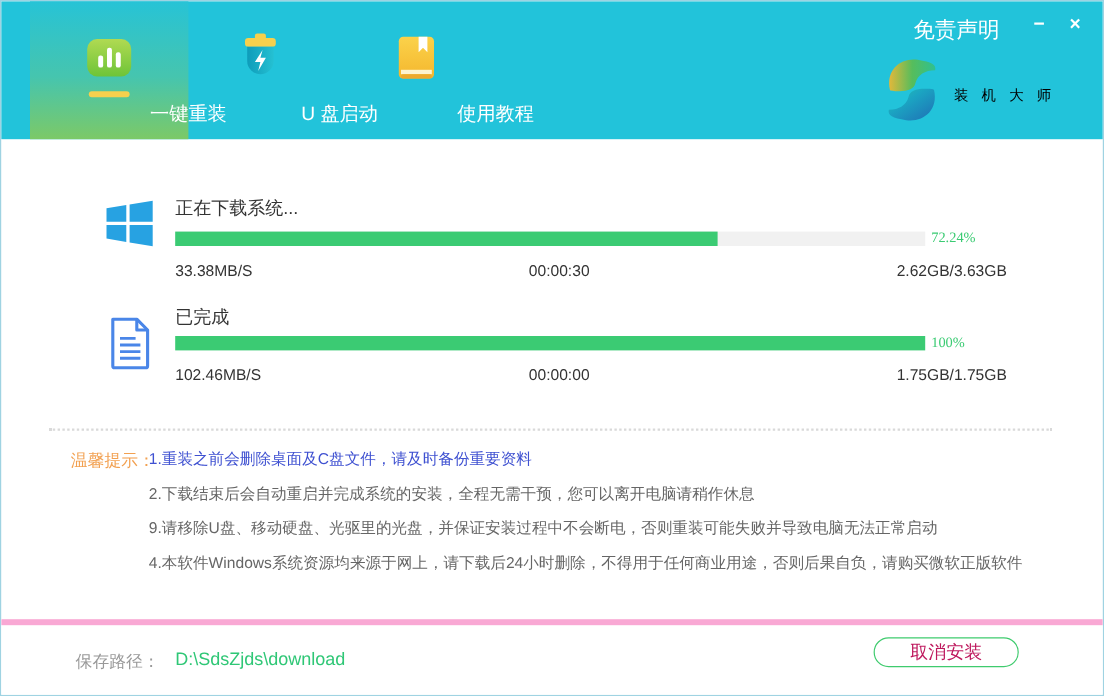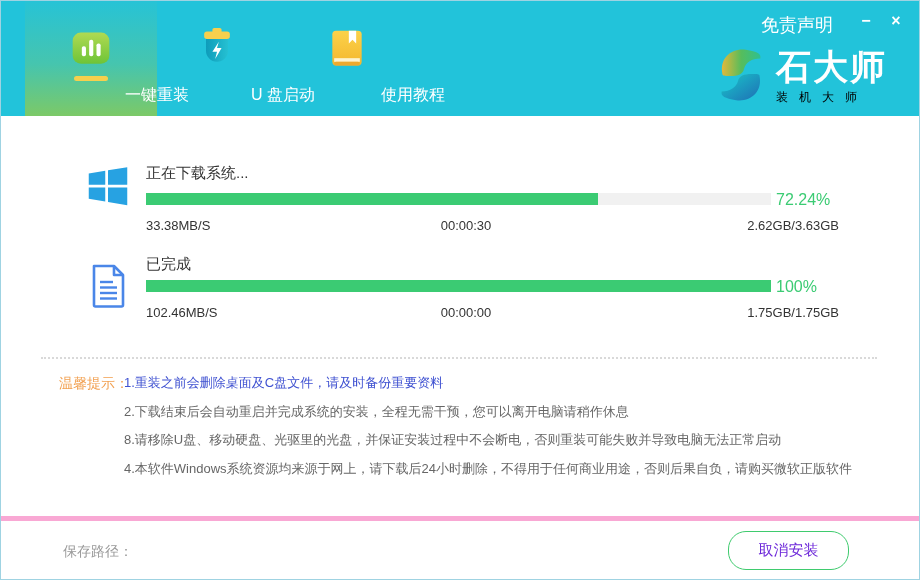--- a/index.html
+++ b/index.html
@@ -22,37 +22,37 @@
   .brand { position:absolute; top:45px; right:32px; display:flex; align-items:center; }
   .brand-mark { margin-right:10px; }
   .brand-name { color:#fff; font-size:35px; font-weight:bold; line-height:38px; letter-spacing:2px; }
   .brand-sub { color:#000000; font-size:12px; letter-spacing:11px; margin-top:3px; white-space:nowrap; }
   
   .p-icon { position:absolute; left:85px; }
   .p-icon.doc { left:90px; }
   .p-title { position:absolute; left:145px; font-size:15px; color:#333; }
   .p-track { position:absolute; left:145px; width:625px; height:12px; background:#f1f1f1; }
   .p-fill { height:12px; background:#3bcb73; }
-  .p-pct { position:absolute; left:775px; font-size:16px; color:#3bcb73; font-family:Liberation Sans, sans-serif; }
+  .p-pct { position:absolute; left:775px; font-size:12px; color:#3bcb73; font-family:Liberation Serif, serif; }
   .p-stats { position:absolute; left:145px; width:693px; font-size:13px; color:#333; }
   .p-speed { position:absolute; left:0; }
   .p-time { position:absolute; left:320px; transform:translateX(-50%); }
   .p-size { position:absolute; right:0; }
   
   .dashed { position:absolute; top:356px; left:40px; right:42px; border-top:2px dotted #d9d9d9; }
   .tips-label { position:absolute; top:374px; left:58px; font-size:14px; color:#f2a050;text-align:center; }
   .tips-list { position:absolute; top:368px; left:123px; right:20px; list-style:none; }
   .tips-list li { height:28.7px; line-height:28.7px; font-size:13px; color:#666; white-space:nowrap; }
   .tips-list li.hl { color:#3f51d1; }
   
   .footer { position:absolute; top:515px; left:0; right:0; bottom:0; border-top:5px solid #f9a8d4; background:#fff; }
   .path-label { position:absolute; top:22px; left:62px; font-size:14px; color:#999; }
   .path-value { position:absolute; top:20px; left:145px; font-size:15px; color:#2fc776; }
-  .cancel-btn { position:absolute; top:10px; left:727px; width:121px; height:39px; border-radius:18px;
-            border:1px solid #3fcb6e; color:#6d28d9; background:#fff; font-size:15px; cursor:pointer;
+  .cancel-btn { position:absolute; top:10px; left:727px; width:121px; height:25px; border-radius:18px;
+            border:1px solid #3fcb6e; color:#be185d; background:#fff; font-size:15px; cursor:pointer;
             font-family:"Liberation Sans", sans-serif; }
 </style>
 </head>
 <body>
 
 <div class="window">
 
   <div class="header">
 
     <div class="tab active" style="left:24px;">
@@ -127,21 +127,20 @@
               <stop offset="0" stop-color="#1f6fb5"></stop>
                 <stop offset="0.6" stop-color="#1ba4c2"></stop>
                 <stop offset="1" stop-color="#27c3b1"></stop>
             </linearGradient>
           </defs>
           <path d="M6 30 C2 12 16 2 30 4 C42 6 46 8 45 13 C36 13 30 17 28 24 C27 29 22 31 14 31 C9 31 7 31 6 30 Z" fill="url(#lg1)"></path>
           <path d="M44 30 C48 48 34 58 20 56 C8 54 4 52 5 47 C14 47 20 43 22 36 C23 31 28 29 36 29 C41 29 43 29 44 30 Z" fill="url(#lg2)"></path>
         </svg>
       </span>
       <span>
-        <div class="brand-name">石大师</div>
         <div class="brand-sub">装机大师</div>
       </span>
     </div>
   </div>
 
   <span class="p-icon" style="top:162px;">
     <svg width="44" height="48" viewBox="0 0 32 34">
       <path fill="#27a2e2" d="M2 7.2 L14 5.2 V15.4 H2 Z M16 4.9 L30 2.6 V15.4 H16 Z M2 17.4 H14 V27.6 L2 25.6 Z M16 17.4 H30 V30.2 L16 27.9 Z"></path>
     </svg>
   </span>
@@ -175,22 +174,23 @@
     <span class="p-speed">102.46MB/S</span>
     <span class="p-time">00:00:00</span>
     <span class="p-size">1.75GB/1.75GB</span>
   </div>
 
   <div class="dashed"></div>
   <span class="tips-label">温馨提示：</span>
   <ul class="tips-list">
     <li class="hl">1.重装之前会删除桌面及C盘文件，请及时备份重要资料</li>
     <li>2.下载结束后会自动重启并完成系统的安装，全程无需干预，您可以离开电脑请稍作休息</li>
-    <li>8.请移除U盘、移动硬盘、光驱里的光盘，并保证安装过程中不会断电，否则重装可能失败并导致电脑无法正常启动</li>
+    <li>9.请移除U盘、移动硬盘、光驱里的光盘，并保证安装过程中不会断电，否则重装可能失败并导致电脑无法正常启动</li>
     <li>4.本软件Windows系统资源均来源于网上，请下载后24小时删除，不得用于任何商业用途，否则后果自负，请购买微软正版软件</li>
   </ul>
 
   <div class="footer">
     <span class="path-label">保存路径：</span>
+    <span class="path-value">D:\SdsZjds\download</span>
     <button class="cancel-btn">取消安装</button>
   </div>
 
 </div>
 
 </body></html>

